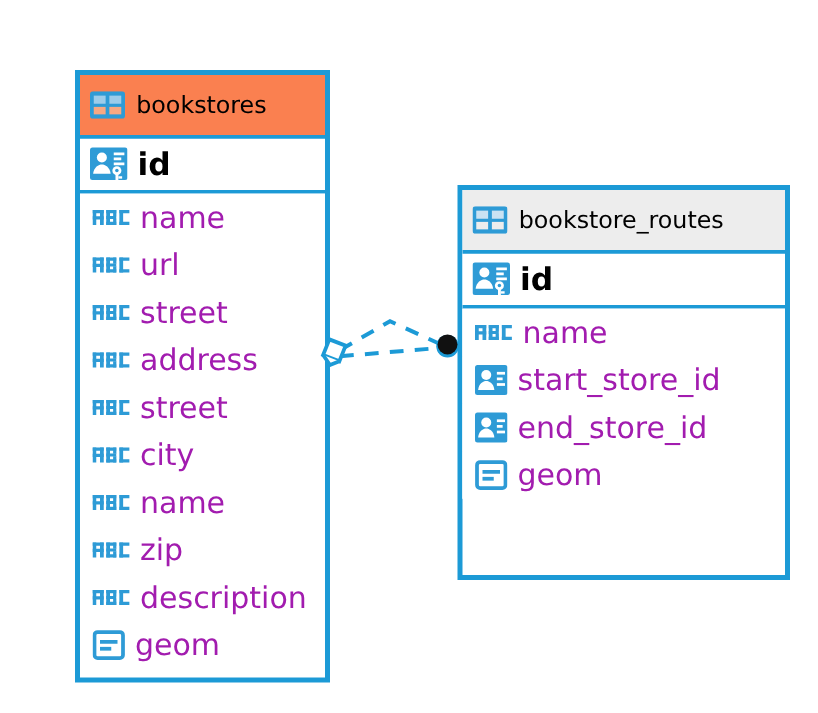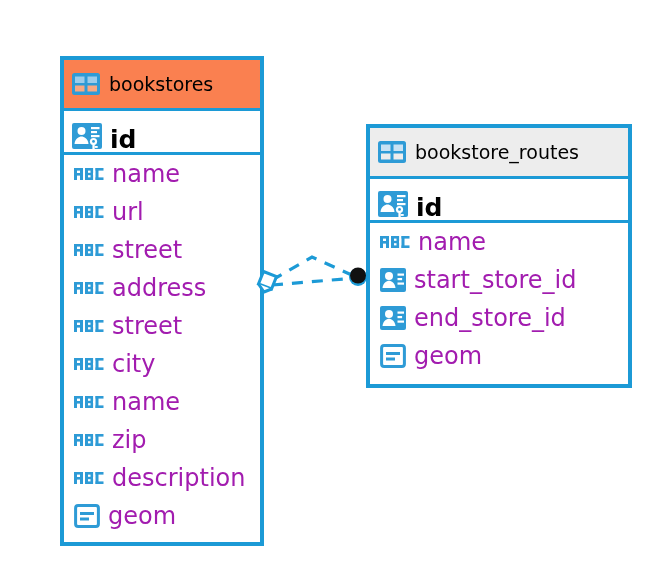--- a/index.html
+++ b/index.html
@@ -43,21 +43,21 @@
 
   .entity-title {
     font-size: 19px;
     color: #000000;
     line-height: 1;
     white-space: nowrap;
   }
 
   .pk-row {
     display: flex;
-    align-items: flex-end;
+    align-items: center;
     box-sizing: border-box;
     height: 47px;
     padding-left: 8px;
     gap: 8px;
     border-top: 3px solid #1C9AD6;
     border-bottom: 3px solid #1C9AD6;
     background: #ffffff;
   }
   .pk-row .field-label {
     font-size: 25px;
@@ -333,21 +333,21 @@
           <span class="icon icon-geom"><svg viewBox="0 0 26 24" width="26" height="24" xmlns="http://www.w3.org/2000/svg">
               <rect x="1.6" y="1.6" width="22.8" height="20.8" rx="2.5" fill="#ffffff" stroke="#2E9BD6" stroke-width="3"></rect>
               <rect x="6" y="8" width="14" height="3" fill="#2E9BD6"></rect>
               <rect x="6" y="13.5" width="9" height="3" fill="#2E9BD6"></rect>
             </svg></span>
           <span class="field-label">geom</span>
         </div>
       </div>
   </div>
 
-  <div class="entity" id="entity-bookstore_routes" style="left:366px; top:124px; width:266px; height:264px;">
+  <div class="entity" id="entity-bookstore_routes" style="left:366px; top:148px; width:266px; height:316px;">
 
     <div class="entity-header gray">
       <span class="icon icon-table">
         <svg viewBox="0 0 28 22" width="28" height="22" xmlns="http://www.w3.org/2000/svg">
           <rect x="0" y="0" width="28" height="22" rx="2.5" fill="#2E9BD6"></rect>
           <rect x="3" y="3.5" width="9.5" height="6.5" fill="#C9E2F3"></rect>
           <rect x="15.5" y="3.5" width="9.5" height="6.5" fill="#C9E2F3"></rect>
           <rect x="3" y="12.5" width="9.5" height="6" fill="#EDEDED"></rect>
           <rect x="15.5" y="12.5" width="9.5" height="6" fill="#EDEDED"></rect>
         </svg>

